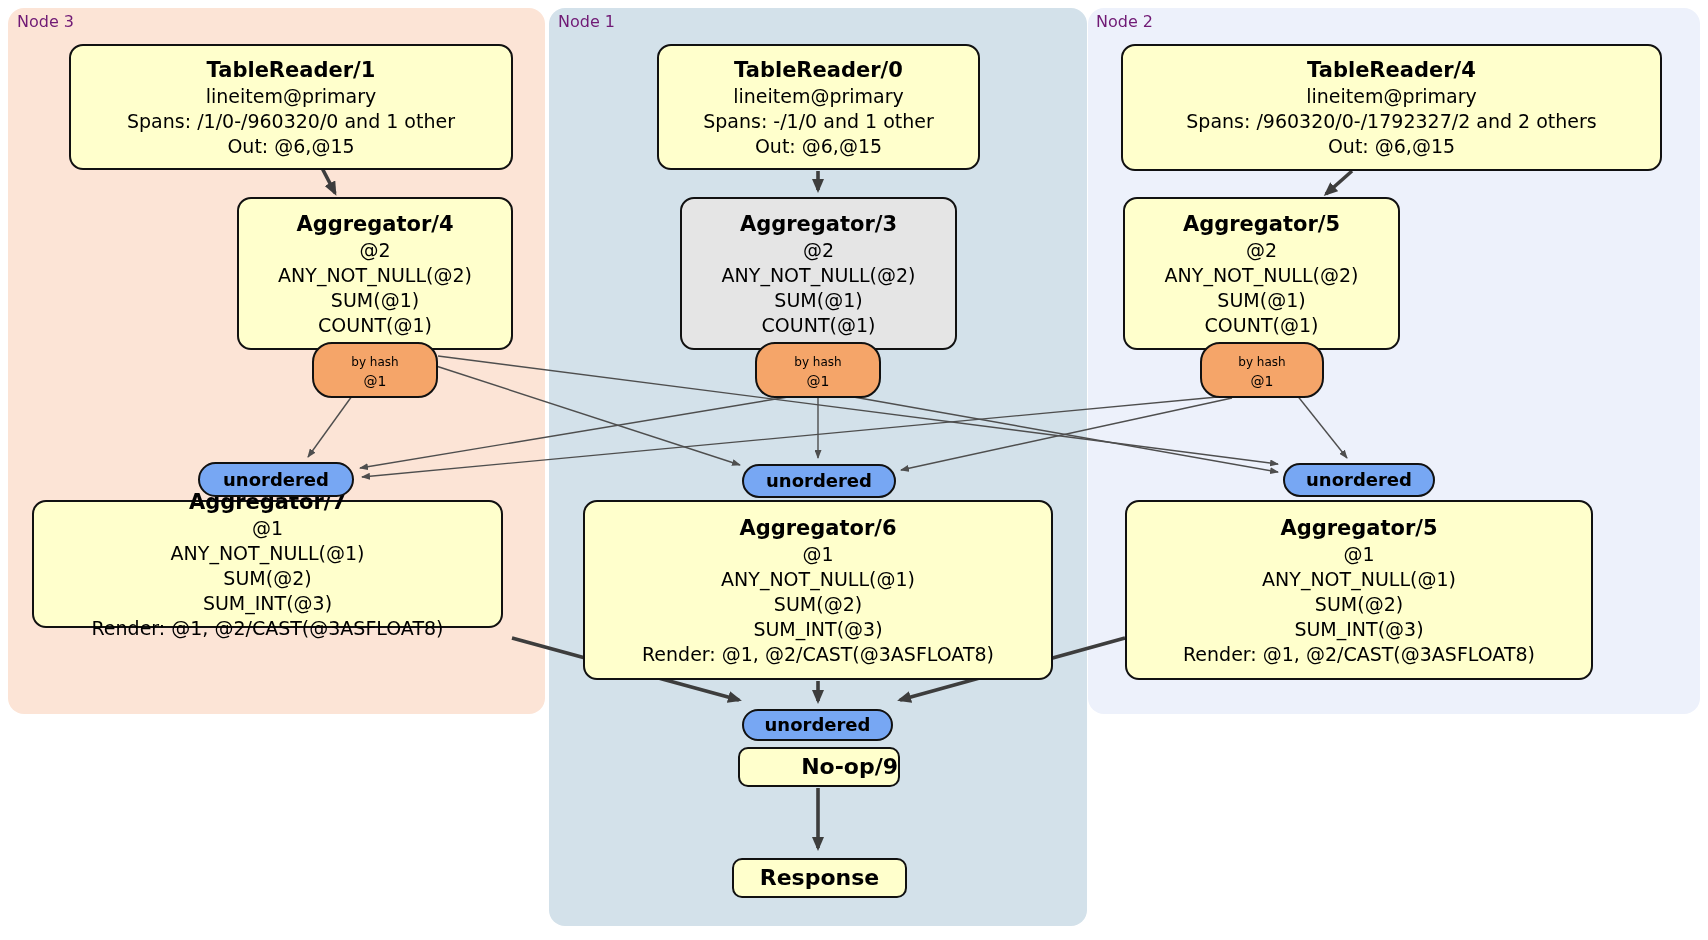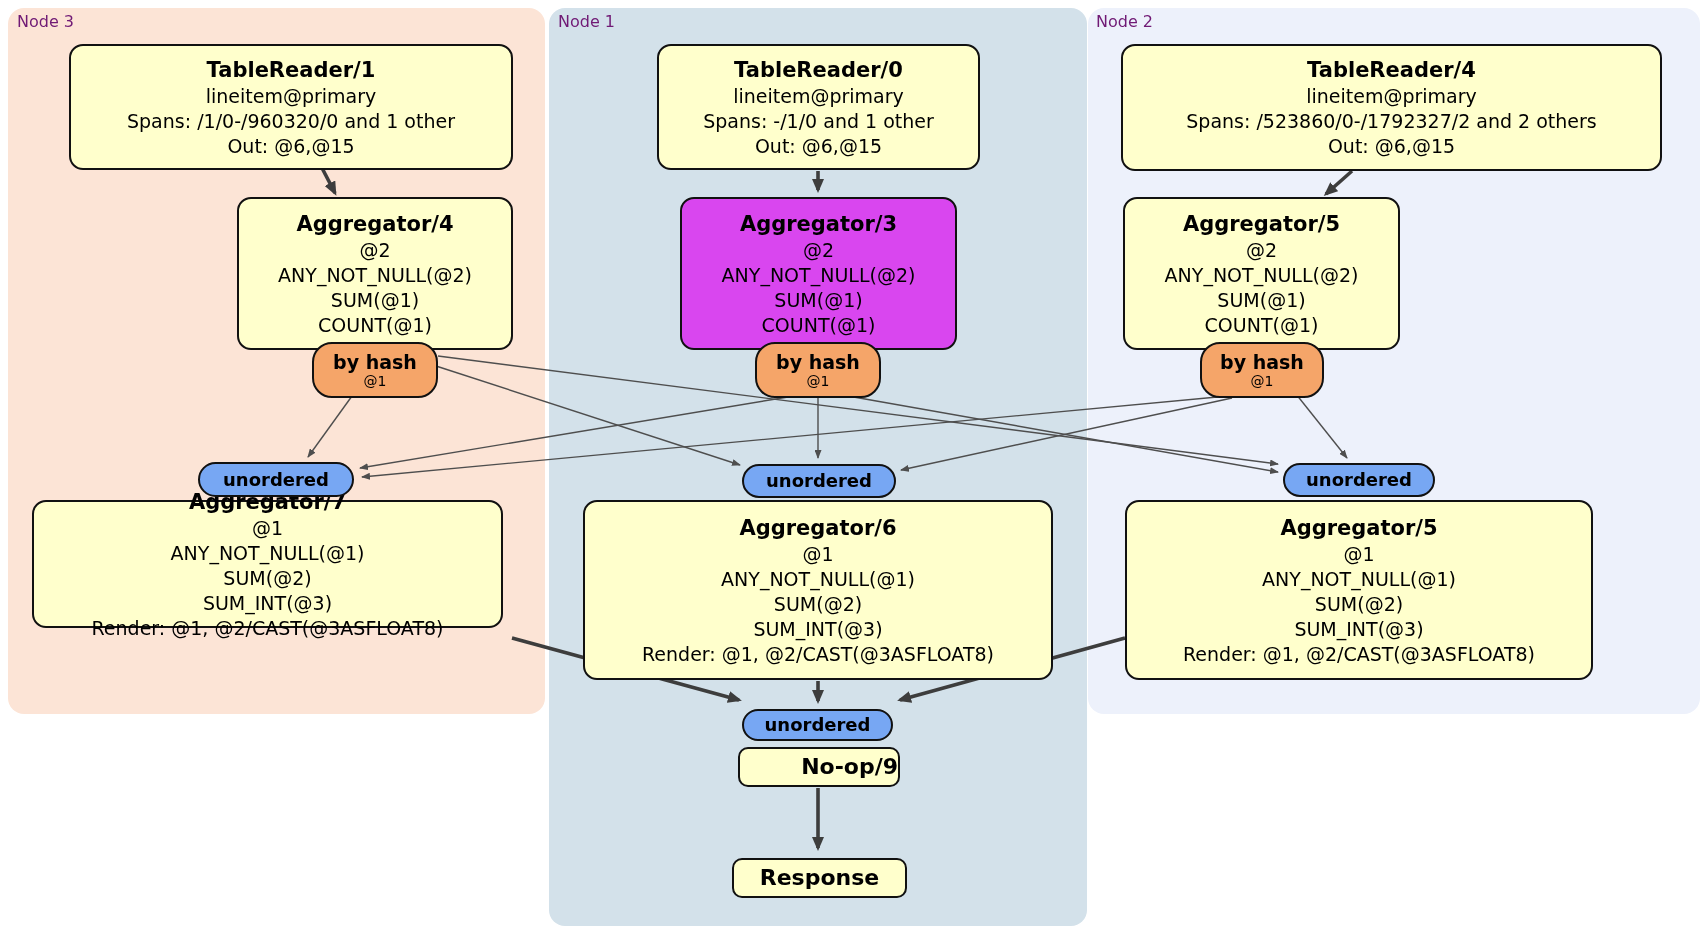--- a/index.html
+++ b/index.html
@@ -15,21 +15,21 @@
     display:flex;flex-direction:column;align-items:center;justify-content:center;
     text-align:center;box-sizing:border-box;
   }
   .nbox .title{font-size:21px;font-weight:bold;line-height:28px;white-space:nowrap;}
   .nbox .line{font-size:19px;line-height:25px;white-space:nowrap;}
   .pill{
     position:absolute;z-index:4;border:2px solid #111;box-sizing:border-box;
     display:flex;flex-direction:column;align-items:center;justify-content:center;text-align:center;
   }
   .router{border-radius:20px;}
-  .router .rlabel{font-size:19px;font-weight:bold;line-height:22px;}
+  .router .rlabel{font-size:12px;font-weight:normal;line-height:22px;}
   .router .rdetail{font-size:14px;line-height:16px;}
   .sync{border-radius:18px;}
   .sync .slabel{font-size:18px;font-weight:bold;line-height:20px;}
   .endbox{border-radius:10px;}
   .endbox .title{font-size:22px;}
 </style>
 </head>
 <body>
 
 <div id="canvas">
@@ -103,21 +103,21 @@
     <div class="line">SUM_INT(@3)</div>
     <div class="line">Render: @1, @2/CAST(@3ASFLOAT8)</div>
   </div>
 
   <div class="nbox" style="left: 657px; top: 44px; width: 323px; height: 126px; background: rgb(255, 255, 204);">
     <div class="title">TableReader/0</div>
     <div class="line">lineitem@primary</div>
     <div class="line">Spans: -/1/0 and 1 other</div>
     <div class="line">Out: @6,@15</div>
   </div>
-  <div class="nbox" style="left: 680px; top: 197px; width: 277px; height: 153px; background: #d946ef;">
+  <div class="nbox" style="left: 680px; top: 197px; width: 277px; height: 153px; background: #e5e5e5;">
     <div class="title">Aggregator/3</div>
     <div class="line">@2</div>
     <div class="line">ANY_NOT_NULL(@2)</div>
     <div class="line">SUM(@1)</div>
     <div class="line">COUNT(@1)</div>
   </div>
   <div class="pill router" style="left: 755px; top: 342px; width: 126px; height: 56px; background: rgb(245, 165, 105);">
     <div class="rlabel">by hash</div>
     <div class="rdetail">@1</div>
   </div>
@@ -129,21 +129,21 @@
     <div class="line">@1</div>
     <div class="line">ANY_NOT_NULL(@1)</div>
     <div class="line">SUM(@2)</div>
     <div class="line">SUM_INT(@3)</div>
     <div class="line">Render: @1, @2/CAST(@3ASFLOAT8)</div>
   </div>
 
   <div class="nbox" style="left: 1121px; top: 44px; width: 541px; height: 127px; background: rgb(255, 255, 204);">
     <div class="title">TableReader/4</div>
     <div class="line">lineitem@primary</div>
-    <div class="line">Spans: /523860/0-/1792327/2 and 2 others</div>
+    <div class="line">Spans: /960320/0-/1792327/2 and 2 others</div>
     <div class="line">Out: @6,@15</div>
   </div>
   <div class="nbox" style="left: 1123px; top: 197px; width: 277px; height: 153px; background: rgb(255, 255, 204);">
     <div class="title">Aggregator/5</div>
     <div class="line">@2</div>
     <div class="line">ANY_NOT_NULL(@2)</div>
     <div class="line">SUM(@1)</div>
     <div class="line">COUNT(@1)</div>
   </div>
   <div class="pill router" style="left: 1200px; top: 342px; width: 124px; height: 56px; background: rgb(245, 165, 105);">

